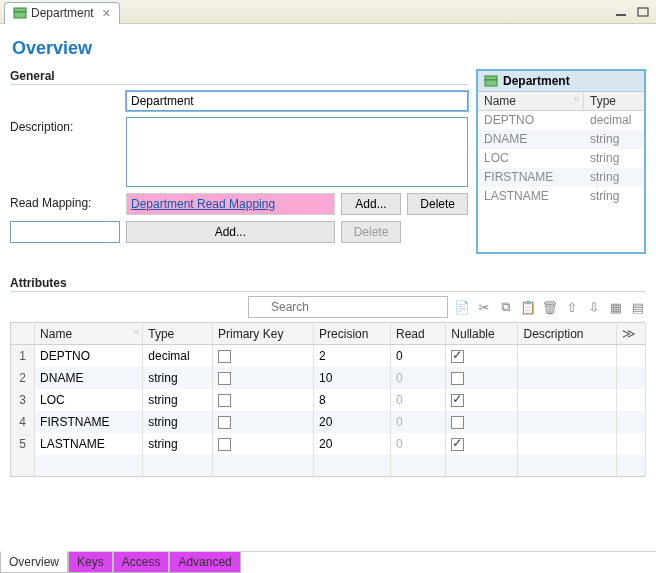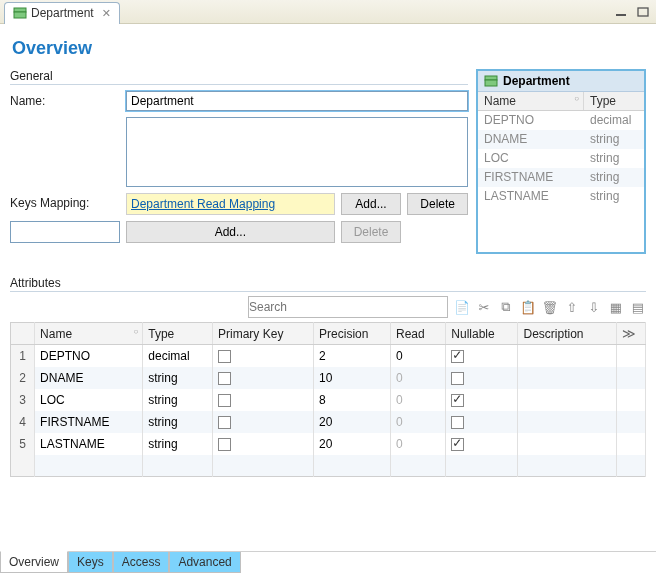--- a/index.html
+++ b/index.html
@@ -6,62 +6,62 @@
 body { background: #fff; width: 656px; height: 573px; overflow: hidden; }
 .titlebar { height: 24px; background: linear-gradient(#f5f3ea, #ece9d8); border-bottom: 1px solid #d0cdb8; display: flex; align-items: center; padding: 0 4px; }
 .titlebar .tab { background: #fff; border: 1px solid #9db4c8; border-bottom: none; border-radius: 4px 4px 0 0; padding: 2px 8px; display: flex; align-items: center; gap: 4px; height: 22px; margin-top: 2px; }
 .titlebar .tab .icon { width: 14px; height: 12px; }
 .titlebar .tab .text { color: #333; }
 .titlebar .tab .close { color: #888; margin-left: 4px; cursor: pointer; font-size: 11px; }
 .titlebar .spacer { flex: 1; }
 .titlebar .winbtn { width: 18px; height: 16px; margin-left: 4px; display: flex; align-items: center; justify-content: center; color: #555; cursor: pointer; }
 .page-body { position: absolute; top: 24px; bottom: 22px; left: 0; right: 0; background: #fff; padding: 8px 10px 0 10px; overflow: hidden; }
 .page-title { color: #1e7ac4; font-size: 18px; font-weight: bold; margin: 6px 0 10px 2px; }
-.section-header { font-weight: normal; color: #222; margin-bottom: 4px; border-bottom: 1px solid #c9d6e2; padding-bottom: 1px; }
+.section-header { font-weight: bold; color: #222; margin-bottom: 4px; border-bottom: 1px solid #c9d6e2; padding-bottom: 1px; }
 .top-row { display: flex; gap: 8px; }
 .general-section { flex: 1; }
 .form { display: grid; grid-template-columns: 110px 1fr auto auto; gap: 6px 6px; margin-top: 6px; }
 .form label { align-self: start; padding-top: 3px; color: #222; }
 .form input[type=text], .form textarea { border: 1px solid #7a9ebd; padding: 2px 4px; font-size: 12px; width: 100%; }
 .form textarea { height: 70px; resize: none; }
 .form .focused { border: 1px solid #2f8fd0; outline: 1px solid #7fc1ec; }
-.link-input { background: #fef9c3; border: 1px solid #cfcfcf; padding: 2px 4px; height: 22px; display: flex; align-items: center; }
+.link-input { background: #f9a8d4; border: 1px solid #cfcfcf; padding: 2px 4px; height: 22px; display: flex; align-items: center; }
 .link-input a { color: #0b5fb0; text-decoration: underline; cursor: pointer; }
 .btn { background: #e7e7e7; border: 1px solid #bbb; padding: 2px 12px; min-width: 44px; text-align: center; cursor: pointer; height: 22px; line-height: 16px; }
 .btn.disabled { color: #999; cursor: default; }
 .side-panel { width: 170px; border: 2px solid #6fb7e0; background: #fff; padding: 0; height: 185px; display: flex; flex-direction: column; }
 .side-panel .hdr { background: #d8e6f2; border-bottom: 1px solid #b5cbe0; padding: 3px 6px; font-weight: bold; display: flex; align-items: center; gap: 5px; }
 .side-panel .hdr .icon { width: 14px; height: 12px; }
 .side-panel .cols { display: flex; background: #f1f1f1; border-bottom: 1px solid #d0d0d0; }
 .side-panel .cols > div { padding: 2px 6px; color: #333; }
 .side-panel .cols .c1 { flex: 1; border-right: 1px solid #d8d8d8; position: relative; }
 .side-panel .cols .c1::after { content: "○"; position: absolute; right: 4px; top: 2px; font-size: 8px; color: #999; }
 .side-panel .cols .c2 { width: 60px; }
 .side-panel .rows { flex: 1; overflow: auto; }
 .side-panel .row { display: flex; color: #8a8a8a; height: 19px; }
 .side-panel .row:nth-child(even) { background: #f3f7fb; }
 .side-panel .row > div { padding: 2px 6px; }
 .side-panel .row .c1 { flex: 1; }
 .side-panel .row .c2 { width: 60px; }
 .attrs-section { margin-top: 22px; }
 .attrs-toolbar { display: flex; align-items: center; gap: 6px; margin: 4px 0; }
 .attrs-toolbar .spacer2 { flex: 1; }
-.attrs-toolbar .search { width: 200px; border: 1px solid #bbb; padding: 3px 0; color: #888; }
+.attrs-toolbar .search { width: 200px; border: 1px solid #bbb; padding: 3px 22px; color: #888; }
 .attrs-toolbar .tbicon { width: 16px; height: 16px; display: inline-flex; align-items: center; justify-content: center; color: #888; cursor: pointer; font-size: 13px; border-radius: 2px; }
 .attrs-table { border: 1px solid #cfcfcf; width: 100%; border-collapse: collapse; table-layout: fixed; }
 .attrs-table th, .attrs-table td { border-right: 1px solid #e0e0e0; padding: 3px 5px; text-align: left; font-weight: normal; height: 22px; overflow: hidden; white-space: nowrap; }
 .attrs-table thead th { background: #f4f4f4; border-bottom: 1px solid #cfcfcf; color: #222; position: relative; }
 .attrs-table thead th.sortable::after { content: "○"; position: absolute; right: 4px; top: 4px; font-size: 8px; color: #999; }
 .attrs-table tbody tr:nth-child(even) { background: #f3f7fb; }
 .attrs-table .rownum { background: #f4f4f4; text-align: center; color: #555; width: 20px; }
 .attrs-table .greyed { color: #b0b0b0; }
 .cb { width: 13px; height: 13px; border: 1px solid #888; display: inline-block; position: relative; background: #fff; vertical-align: middle; }
 .cb.checked::after { content: "✓"; position: absolute; top: -3px; left: 0; font-size: 12px; color: #333; }
 .bottom-tabs { position: absolute; bottom: 0; left: 0; right: 0; height: 22px; background: #fff; display: flex; border-top: 1px solid #d0d0d0; }
-.bottom-tabs .btab { padding: 3px 8px; border: 1px solid #c0c0c0; border-top: none; background: #7dd3fc; color: #333; cursor: pointer; }
+.bottom-tabs .btab { padding: 3px 8px; border: 1px solid #c0c0c0; border-top: none; background: #d946ef; color: #333; cursor: pointer; }
 .bottom-tabs .btab.active { background: #fff; border-top: 1px solid #fff; margin-top: -1px; }
 .ent-icon { fill: #7fc97f; stroke: #3a8a3a; }
 .more-chevron { font-size: 13px; color: #666; }
 </style>
 </head>
 <body>
 
 <div class="titlebar">
   <div class="tab">
     <svg class="icon" viewBox="0 0 14 12">
@@ -84,26 +84,26 @@
     </div>
 </div>
 
 <div class="page-body">
   <div class="page-title">Overview</div>
 
   <div class="top-row">
     <div class="general-section">
       <div class="section-header">General</div>
       <div class="form">
-        <label>Name:</label>
         <input type="text" class="focused" style="grid-column: 2 / 5;" value="Department">
 
+        <label>Description:</label>
         <textarea style="grid-column: 2 / 5;"></textarea>
 
-        <label>Keys Mapping:</label>
+        <label>Read Mapping:</label>
         <div class="link-input">
           <a>Department Read Mapping</a>
         </div>
         <button class="btn">Add...</button>
         <button class="btn">Delete</button>
 
         <input type="text" value="" style="">
         <button class="btn">Add...</button>
         <button class="btn disabled">Delete</button>
       </div>

